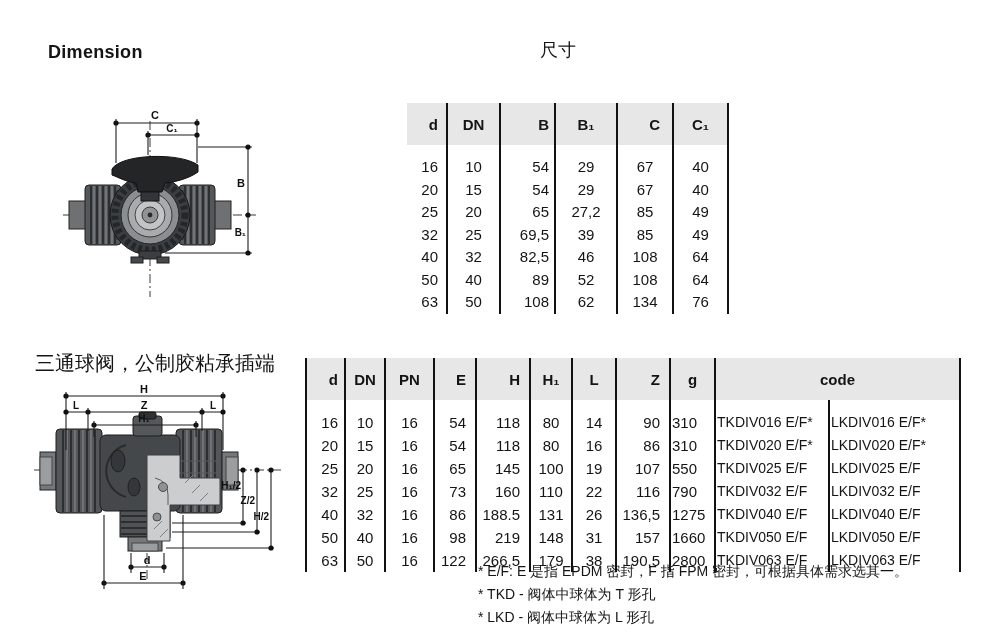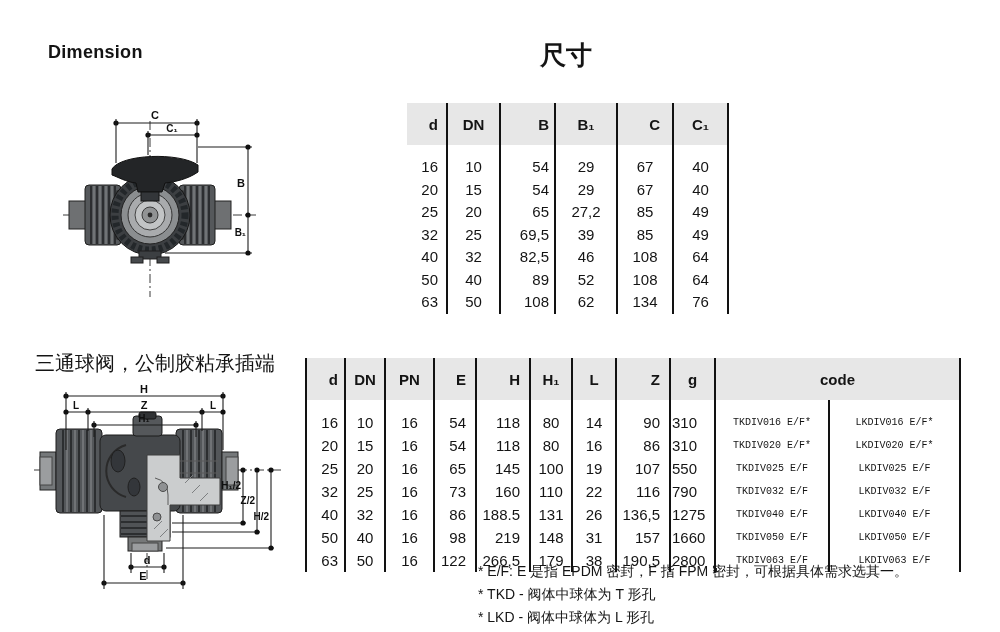--- a/index.html
+++ b/index.html
@@ -1,20 +1,20 @@
 <!DOCTYPE html>
 <html><head>
 <meta charset="utf-8">
 <style>
   html,body{margin:0;padding:0;background:#ffffff;}
   .page{position:relative;width:1000px;height:632px;background:#ffffff;overflow:hidden;
         font-family:"Liberation Sans","DejaVu Sans",sans-serif;color:#141414;}
 
   .title-en{position:absolute;left:48px;top:42px;font-size:18px;font-weight:bold;letter-spacing:.3px;}
-  .title-zh{position:absolute;left:540px;top:38px;font-size:26px;font-weight:bold;}
+  .title-zh{position:absolute;left:540px;top:38px;font-size:18px;font-weight:normal;}
 
   .banner{position:absolute;left:0;top:321px;width:1000px;height:27px;background:#e8e8e8;
           font-size:15px;line-height:27px;padding-left:10px;box-sizing:border-box;white-space:nowrap;}
   .banner sup{font-size:13px;vertical-align:5px;}
   .subtitle-zh{position:absolute;left:35px;top:349px;font-size:20px;line-height:28px;white-space:nowrap;}
 
   .tbl-wrap1{position:absolute;left:407px;top:103px;}
   .tbl-wrap2{position:absolute;left:305px;top:358px;}
   table.dim{border-collapse:collapse;table-layout:fixed;}
   table.dim th{height:40px;background:#e7e7e7;font-weight:bold;font-size:15px;vertical-align:middle;white-space:nowrap;}
@@ -40,21 +40,21 @@
   #table2 th:nth-child(2),#table2 td:nth-child(2){text-align:center;}
   #table2 th:nth-child(3),#table2 td:nth-child(3){text-align:center;}
   #table2 th:nth-child(4),#table2 td:nth-child(4){text-align:right;padding-right:9px;}
   #table2 th:nth-child(5),#table2 td:nth-child(5){text-align:right;padding-right:9px;}
   #table2 th:nth-child(6),#table2 td:nth-child(6){text-align:center;}
   #table2 th:nth-child(7),#table2 td:nth-child(7){text-align:center;}
   #table2 th:nth-child(8),#table2 td:nth-child(8){text-align:right;padding-right:9px;}
   #table2 th:nth-child(9){text-align:center;}
   #table2 td:nth-child(9){padding-right:5px;}
   #table2 th:nth-child(10){text-align:center;margin-left:32px;}
-  #table2 td:nth-child(10),#table2 td:nth-child(11){text-align:center;font-size:10px;font-family:Liberation Mono, monospace;}
+  #table2 td:nth-child(10),#table2 td:nth-child(11){font-size:14px;}
 
   .footnotes{position:absolute;left:478px;top:560px;font-size:14px;line-height:23px;white-space:nowrap;}
 
   .drawing{position:absolute;}
   .dimline{stroke:#1d1d1d;stroke-width:1.1;fill:none;}
   .cdash{stroke:#3a3a3a;stroke-width:1;fill:none;stroke-dasharray:9 3 2 3;}
   .dot{fill:#101010;}
   .dimtext{font-family:"Liberation Sans","DejaVu Sans",sans-serif;font-weight:bold;fill:#0f0f0f;}
   .rib{stroke:#2c2e30;stroke-width:2;}
   .riblight{stroke:#8d9092;stroke-width:1;}

